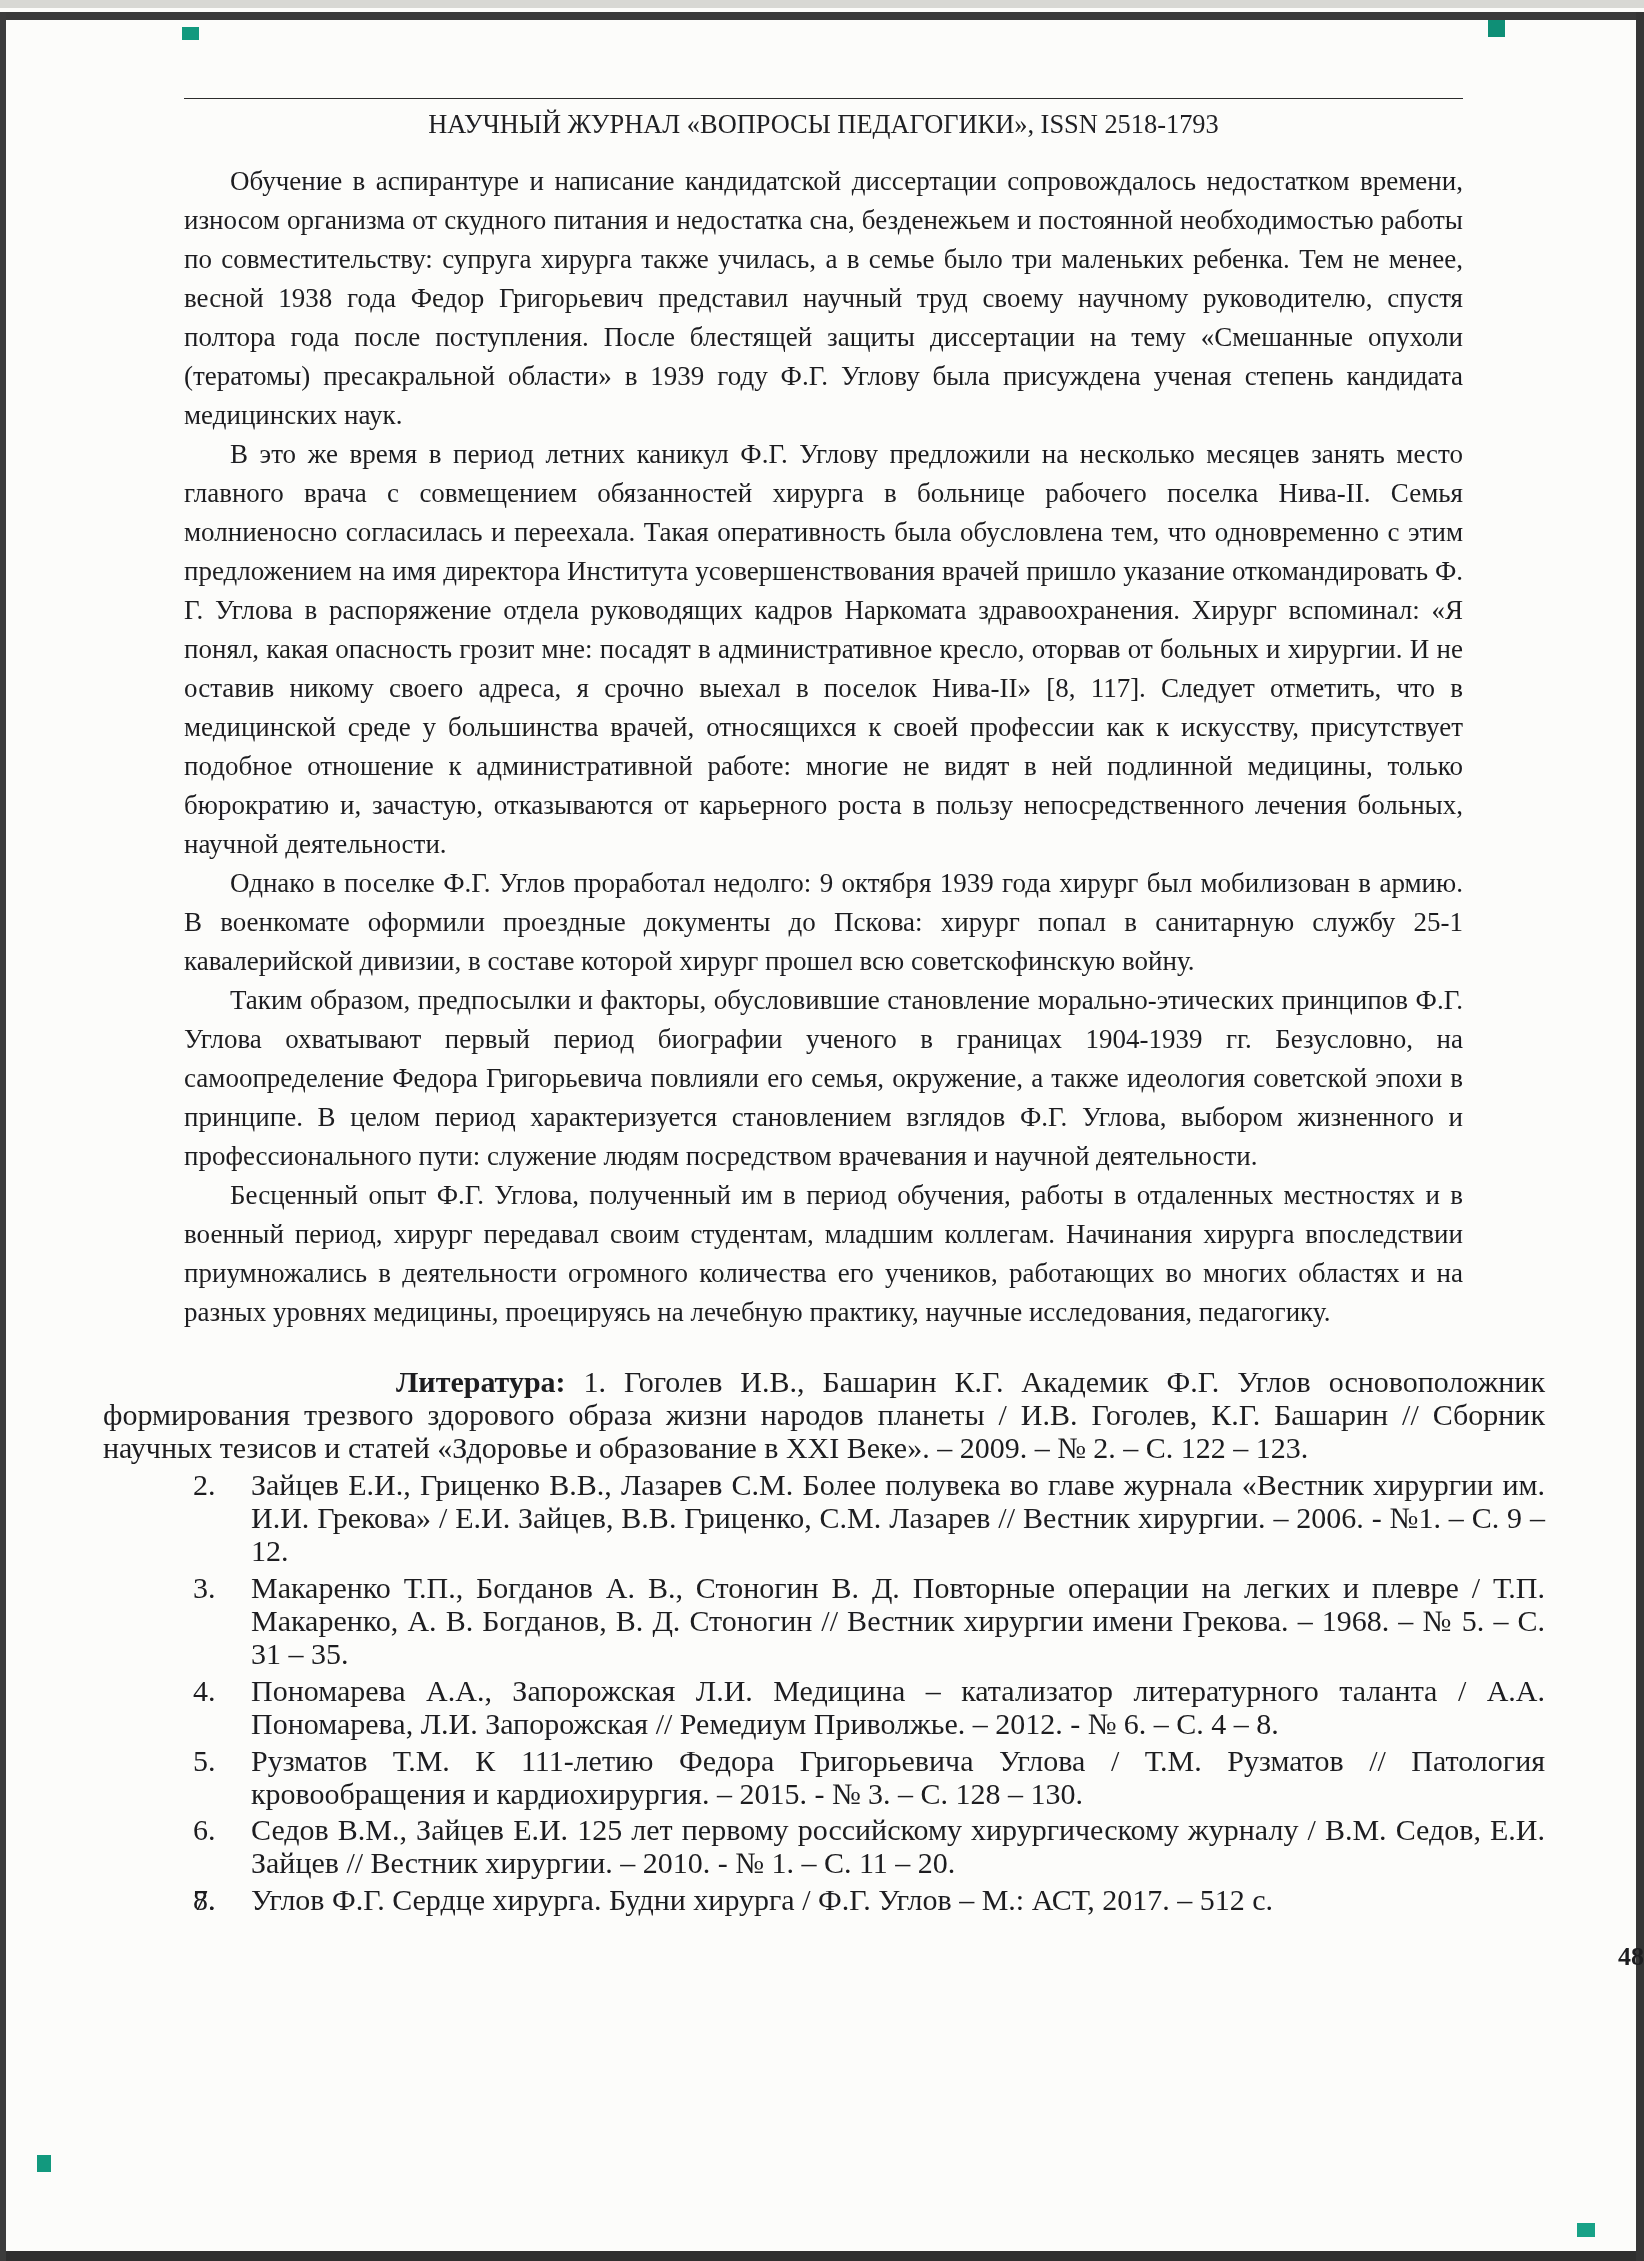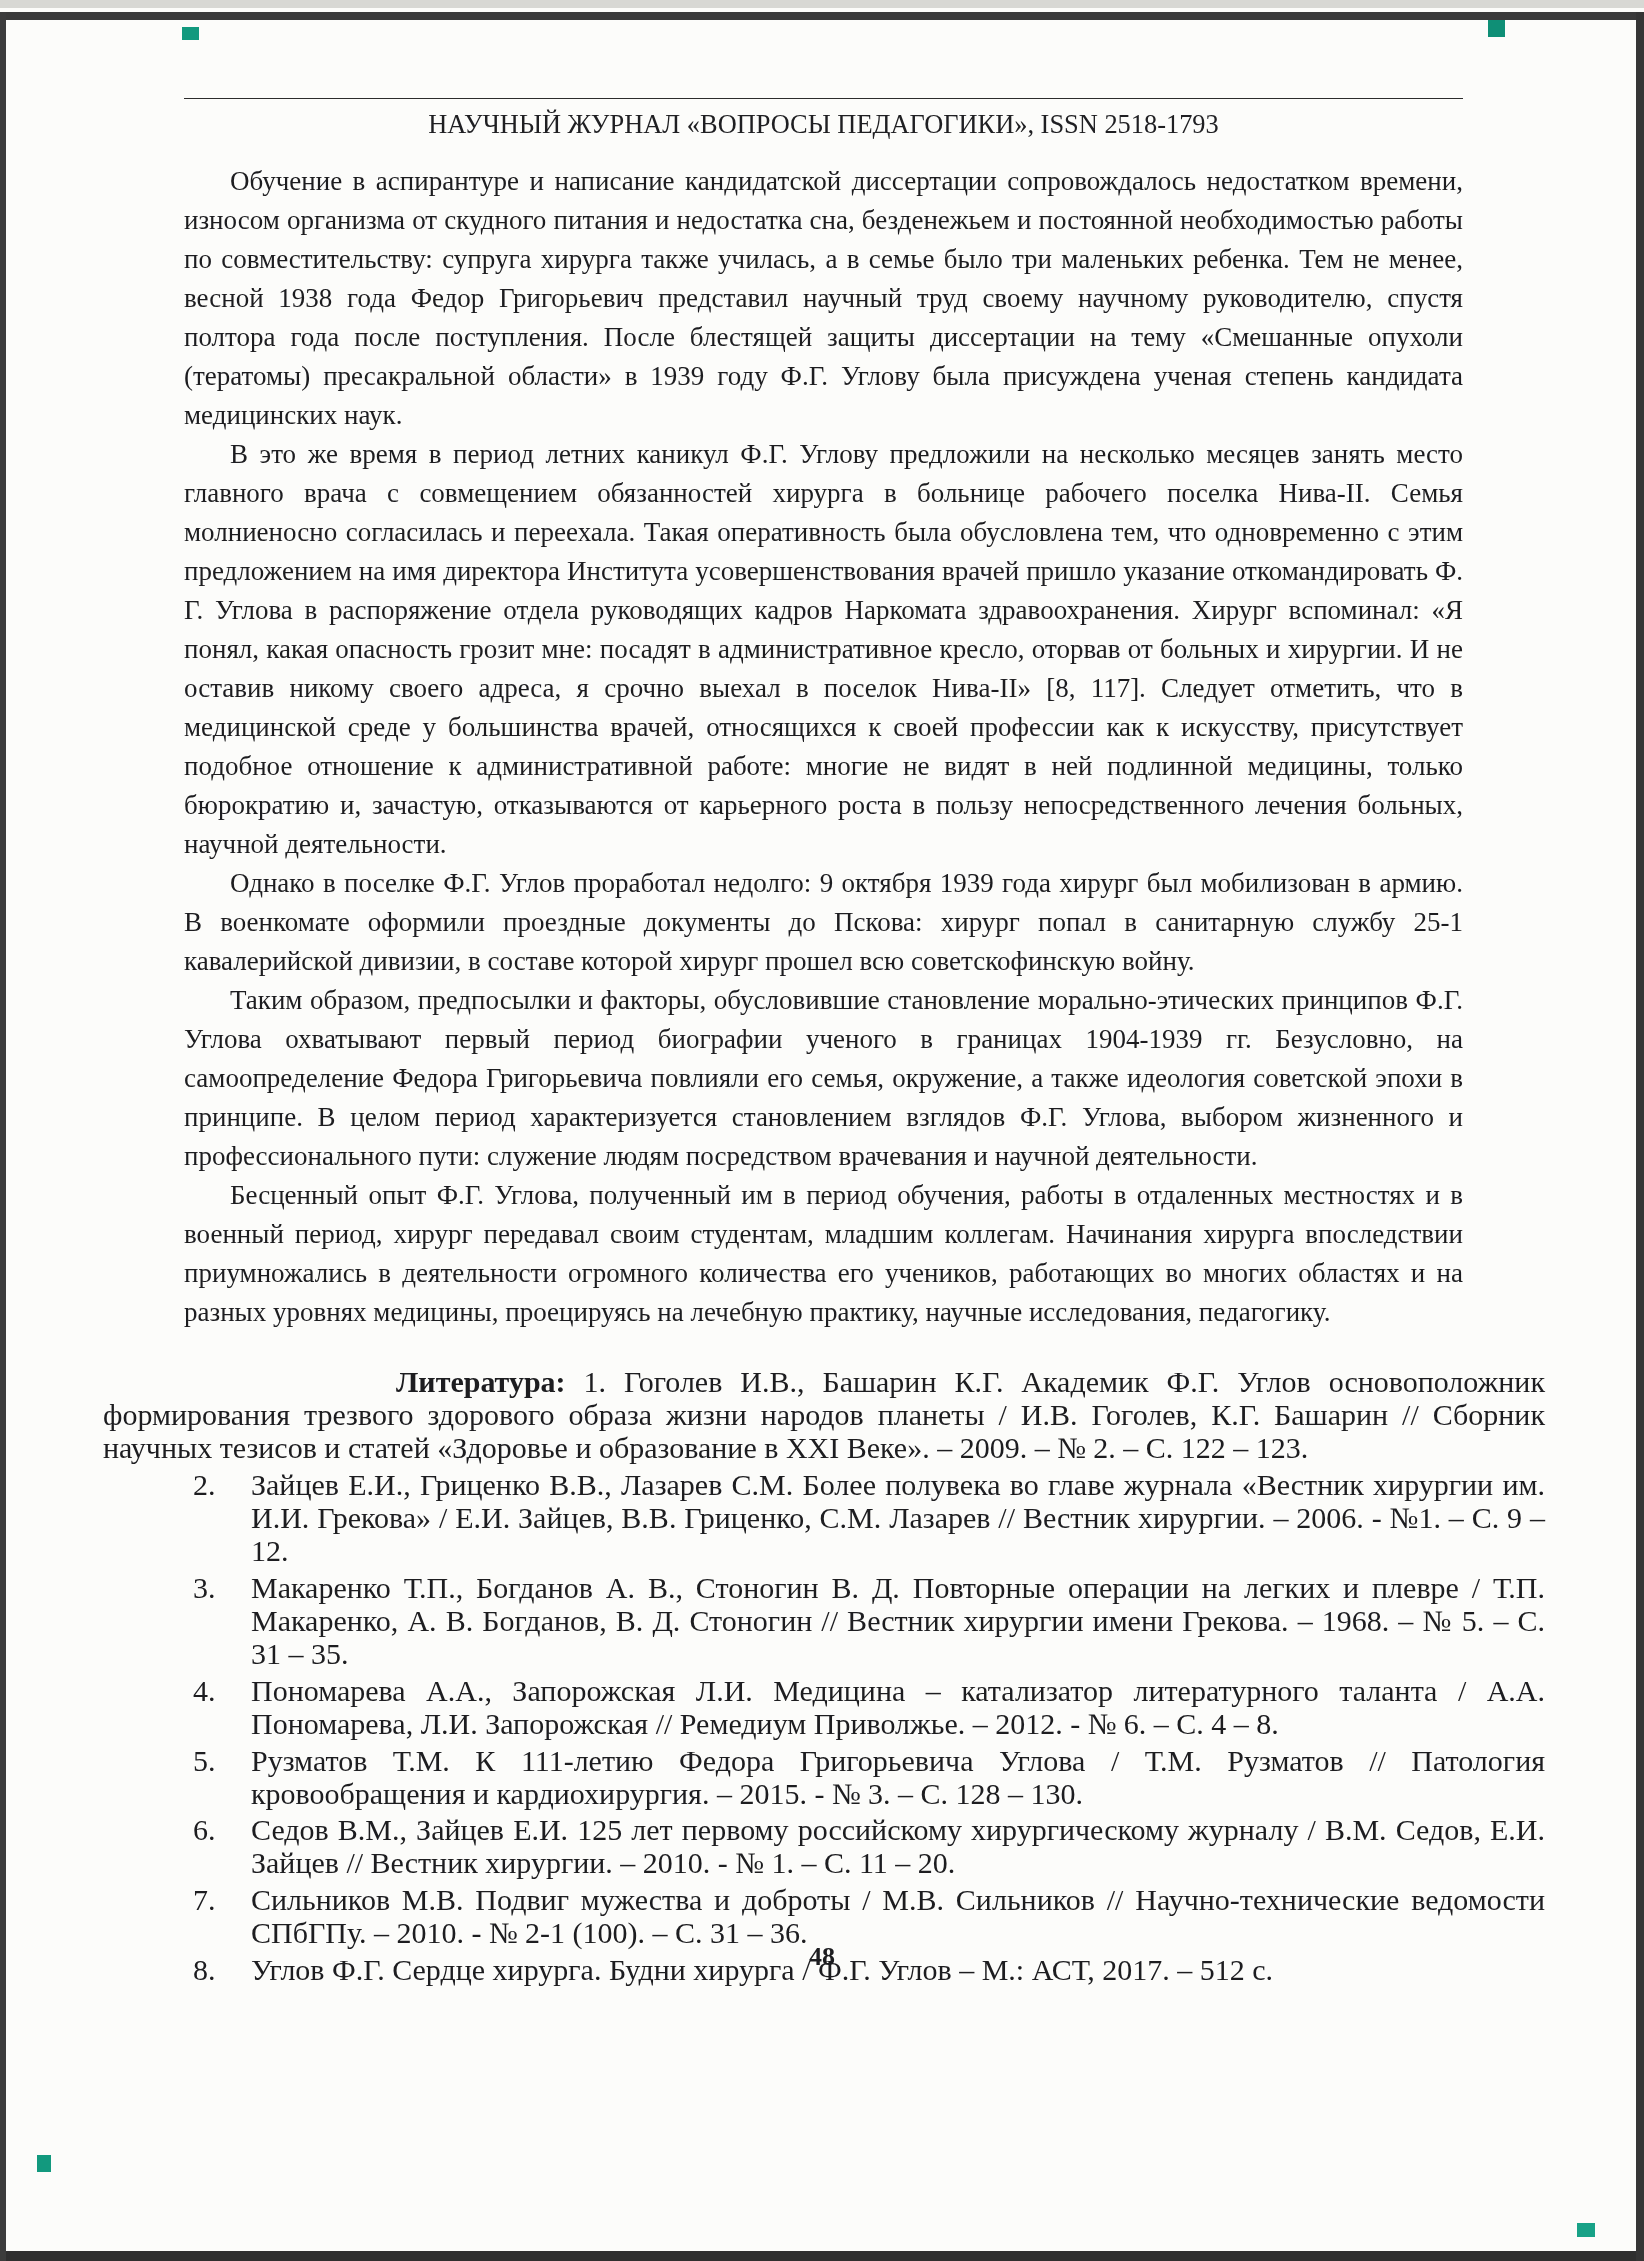--- a/index.html
+++ b/index.html
@@ -78,21 +78,21 @@
   .ref-num {
     position: absolute;
     left: 90px;
     top: 0;
   }
   .page-number {
     position: absolute;
     top: 1934px;
     left: 0;
     width: 100%;
-    text-align: center;
+    text-align: right;
     font-size: 26px;
     font-weight: bold;
     color: #1d1d20;
   }
 </style>
 </head>
 <body>
 
 <div class="scan">
 
@@ -149,21 +149,20 @@
           <span class="ref-text">Рузматов Т.М. К 111-летию Федора Григорьевича Углова / Т.М. Рузматов // Патология кровообращения и кардиохирургия. – 2015. - № 3. – С. 128 – 130.</span>
         </div>
 
         <div class="ref-item">
           <span class="ref-num">6.</span>
           <span class="ref-text">Седов В.М., Зайцев Е.И. 125 лет первому российскому хирургическому журналу / В.М. Седов, Е.И. Зайцев // Вестник хирургии. – 2010. - № 1. – С. 11 – 20.</span>
         </div>
 
         <div class="ref-item">
           <span class="ref-num">7.</span>
-          <span class="ref-text">Сильников М.В. Подвиг мужества и доброты / М.В. Сильников // Научно-технические ведомости СПбГПу. – 2010. - № 2-1 (100). – С. 31 – 36.</span>
         </div>
 
         <div class="ref-item">
           <span class="ref-num">8.</span>
           <span class="ref-text">Углов Ф.Г. Сердце хирурга. Будни хирурга / Ф.Г. Углов – М.: АСТ, 2017. – 512 с.</span>
         </div>
 
       </div>
     </div>
 

